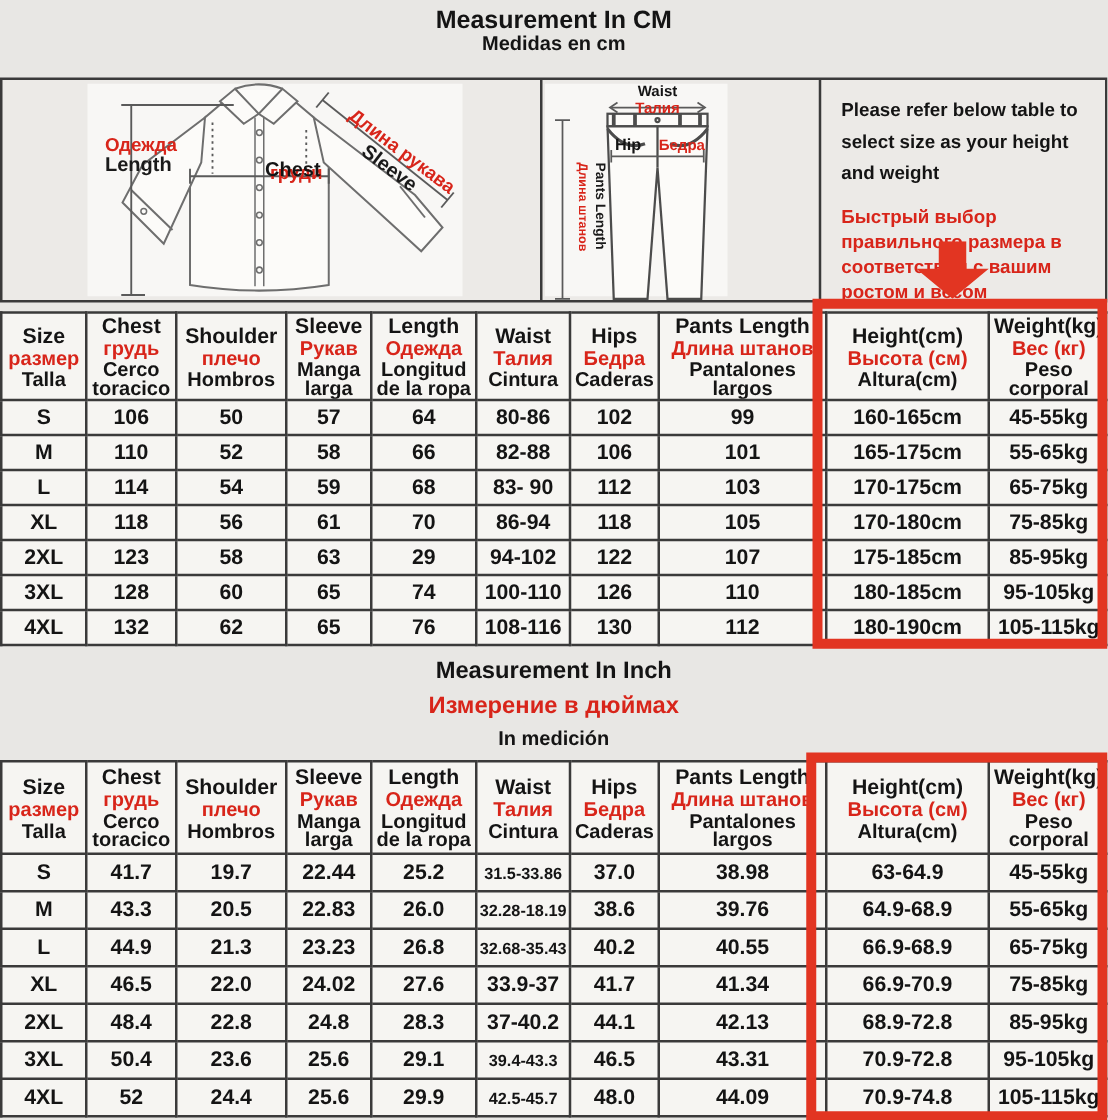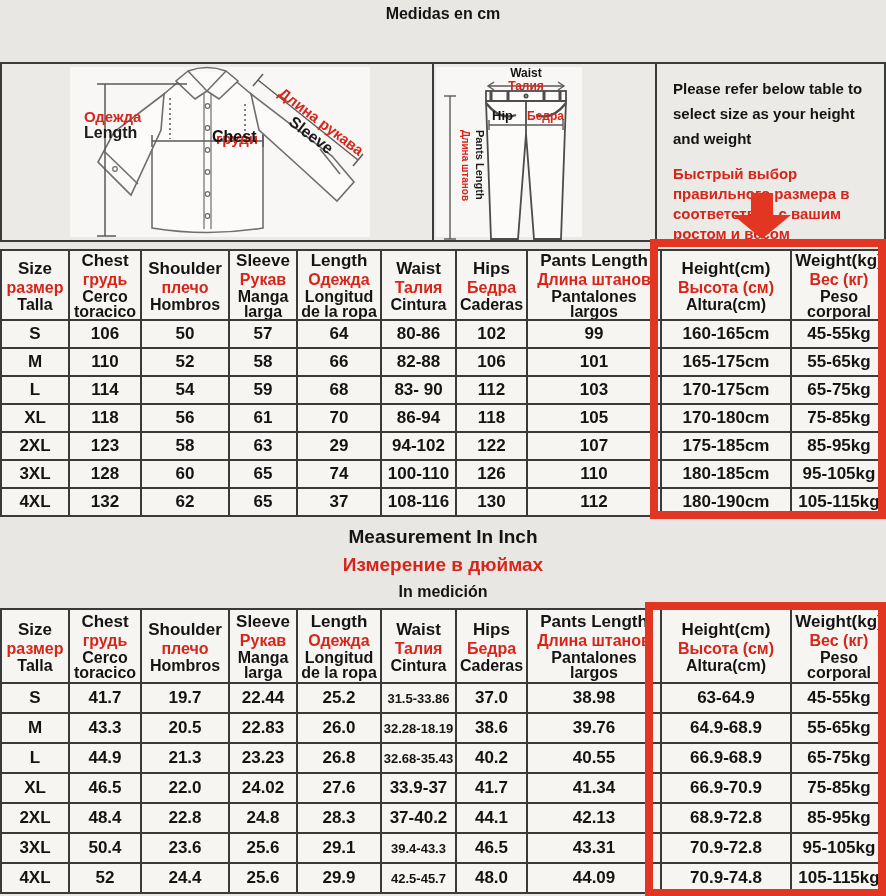--- a/index.html
+++ b/index.html
@@ -67,20 +67,21 @@
   #cm-red-box { left:650px; right:0px; top:-10px; bottom:-2px; }
   #inch-red-box { left:645px; right:0px; top:-6px; bottom:-3px; }
   svg { display:block; }
 </style>
 </head>
 <body>
 
 <div class="page">
 
   <header class="title-block" id="cm-title">
+    <div class="t-en">Measurement In CM</div>
     <div class="t-es">Medidas en cm</div>
   </header>
 
   <section class="diagram-row">
 
     <div class="d-cell shirt-cell">
       <div class="panel shirt-panel"></div>
       <svg class="d-svg" width="430" height="178" viewBox="0 0 430 178">
         <g stroke="#6e6e6e" stroke-width="1.6" fill="#fcfbf9">
           <path d="M188,8 L162,30 L150,48 L150,164 Q205,173 261,164 L261,48 L249,30 L223,8"></path>
@@ -310,21 +311,21 @@
             <td>126</td>
             <td>110</td>
             <td>180-185cm</td>
             <td>95-105kg</td>
           </tr>
           <tr>
             <td>4XL</td>
             <td>132</td>
             <td>62</td>
             <td>65</td>
-            <td>37</td>
+            <td>76</td>
             <td>108-116</td>
             <td>130</td>
             <td>112</td>
             <td>180-190cm</td>
             <td>105-115kg</td>
           </tr>
         </tbody>
       </table>
     <div class="red-box" id="cm-red-box"></div>
   </section>

